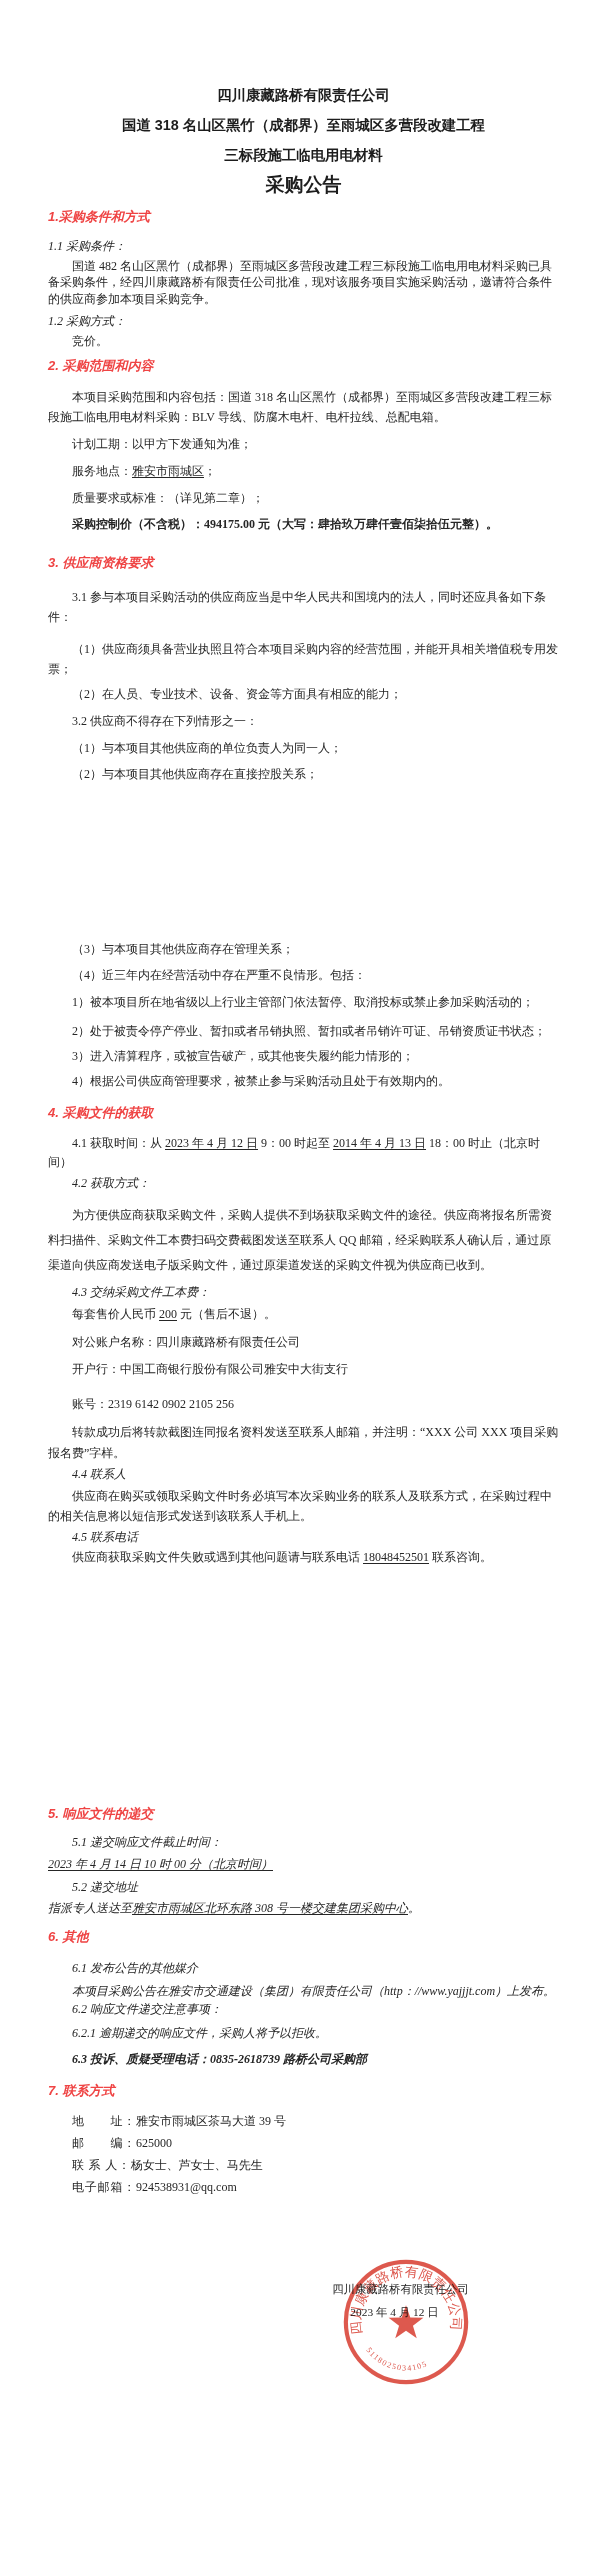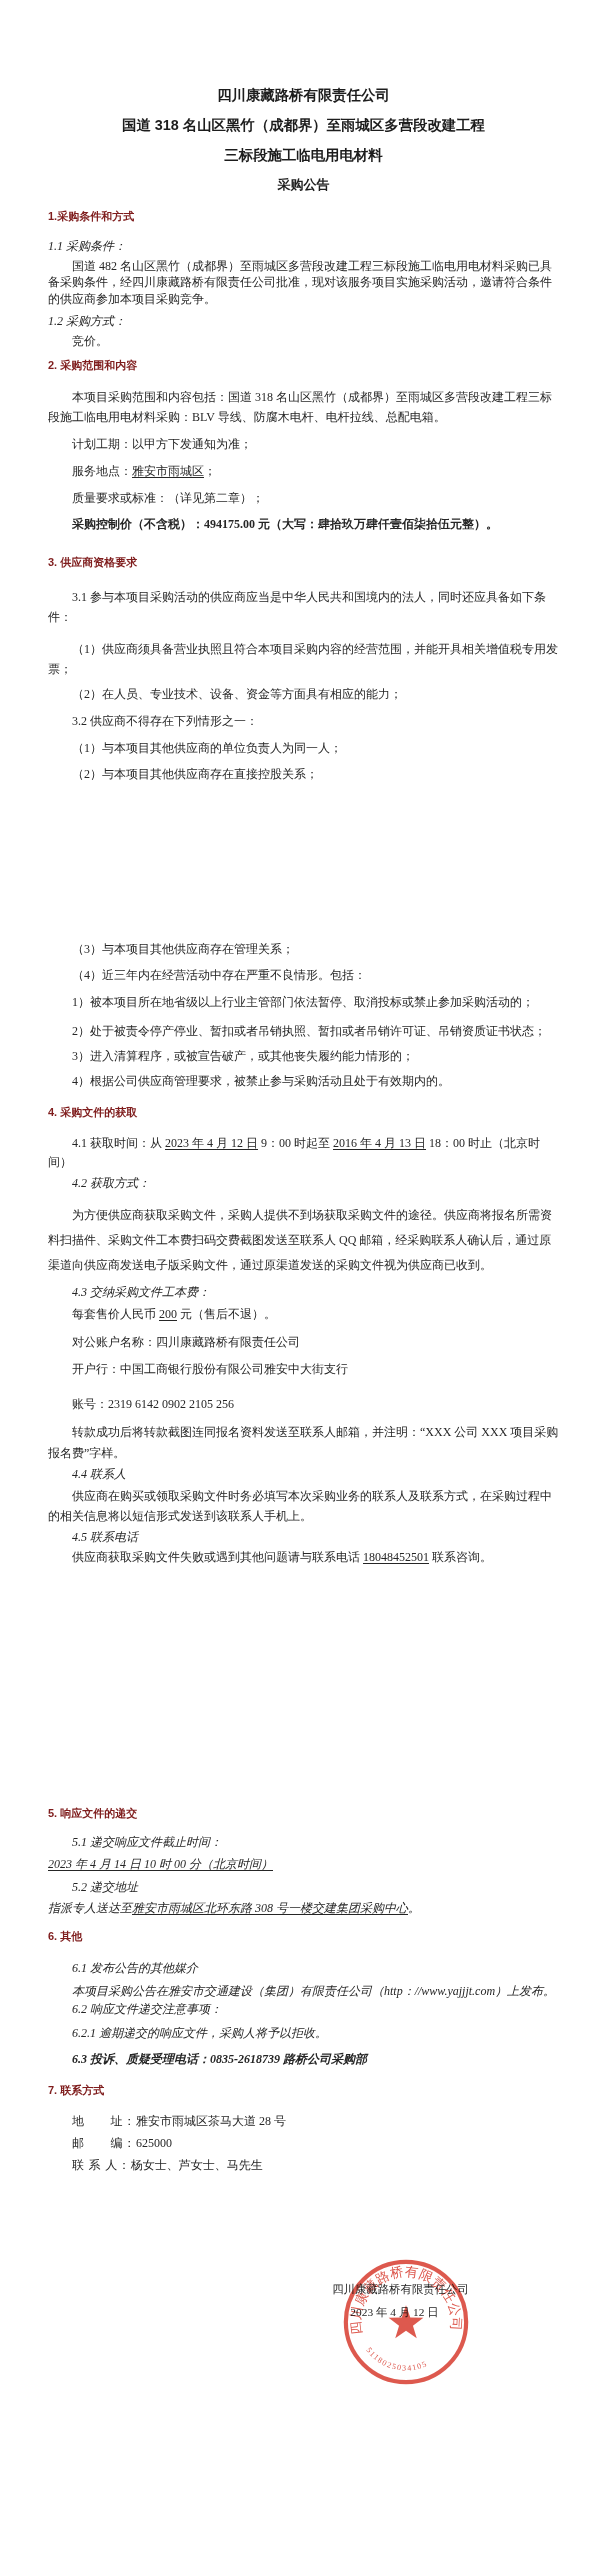--- a/index.html
+++ b/index.html
@@ -13,24 +13,24 @@
     color:#262626;
     overflow:hidden;
   }
   .group { position:absolute; left:0; right:0; padding:0 48px; }
   .gA { top:80px; }
   .gB { top:941px; }
   .gC { top:1802px; }
 
   .t  { font-family:"Liberation Sans", sans-serif; font-weight:bold; font-size:14.4px;
         line-height:30px; text-align:center; color:#1d1d1d; }
-  .t4 { font-size:13px; }
+  .t4 { font-size:19px; }
 
-  .h  { font-family:"Liberation Sans", sans-serif; font-weight:bold; font-size:11px;
-        line-height:23px; color:#7f1d1d; }
+  .h  { font-family:"Liberation Sans", sans-serif; font-weight:bold; font-size:13px;
+        line-height:23px; color:#ef4444;font-style:italic; }
 
   .ln   { line-height:16.7px; }
   .lh24 { line-height:18px;font-style:italic; }
   .lh25 { line-height:19px; }
   .lh26 { line-height:20px; }
   .lh28 { line-height:21px; }
   .lh33 { line-height:25px; }
 
   .p     { text-indent:24px; }   
   .flush { text-indent:0; }
@@ -84,21 +84,21 @@
 
   <div class="group gB">
     <div class="ln p">（3）与本项目其他供应商存在管理关系；</div>
     <div class="ln p" style="margin-top:9px">（4）近三年内在经营活动中存在严重不良情形。包括：</div>
     <div class="lh26 p" style="margin-top:9px">1）被本项目所在地省级以上行业主管部门依法暂停、取消投标或禁止参加采购活动的；</div>
     <div class="lh26 p" style="margin-top:8.3px">2）处于被责令停产停业、暂扣或者吊销执照、暂扣或者吊销许可证、吊销资质证书状态；</div>
     <div class="ln p" style="margin-top:6.8px">3）进入清算程序，或被宣告破产，或其他丧失履约能力情形的；</div>
     <div class="ln p" style="margin-top:9px">4）根据公司供应商管理要求，被禁止参与采购活动且处于有效期内的。</div>
 
     <div class="h" style="margin-top:10.6px">4. 采购文件的获取</div>
-    <div class="lh25 p" style="margin-top:10px"><span>4.1 获取时间：从 </span><span class="u">2023 年 4 月 12 日</span><span> 9：00 时起至 </span><span class="u">2016 年 4 月 13 日</span><span> 18：00 时止（北京时间）</span></div>
+    <div class="lh25 p" style="margin-top:10px"><span>4.1 获取时间：从 </span><span class="u">2023 年 4 月 12 日</span><span> 9：00 时起至 </span><span class="u">2014 年 4 月 13 日</span><span> 18：00 时止（北京时间）</span></div>
     <div class="ln lh24 p" style="margin-top:2.3px">4.2 获取方式：</div>
     <div class="lh33 p" style="margin-top:11.4px">为方便供应商获取采购文件，采购人提供不到场获取采购文件的途径。供应商将报名所需资料扫描件、采购文件工本费扫码交费截图发送至联系人 QQ 邮箱，经采购联系人确认后，通过原渠道向供应商发送电子版采购文件，通过原渠道发送的采购文件视为供应商已收到。</div>
     <div class="ln lh24 p" style="margin-top:4.6px">4.3 交纳采购文件工本费：</div>
     <div class="ln p" style="margin-top:5.3px"><span>每套售价人民币 </span><span class="u">200</span><span> 元（售后不退）。</span></div>
     <div class="ln p" style="margin-top:11.4px">对公账户名称：四川康藏路桥有限责任公司</div>
     <div class="ln p" style="margin-top:10px">开户行：中国工商银行股份有限公司雅安中大街支行</div>
     <div class="ln p" style="margin-top:18px">账号：2319 6142 0902 2105 256</div>
     <div class="lh28 p" style="margin-top:10px">转款成功后将转款截图连同报名资料发送至联系人邮箱，并注明：“XXX 公司 XXX 项目采购报名费”字样。</div>
     <div class="ln lh24 p" style="margin-top:0.8px">4.4 联系人</div>
     <div class="lh26 p" style="margin-top:3px">供应商在购买或领取采购文件时务必填写本次采购业务的联系人及联系方式，在采购过程中的相关信息将以短信形式发送到该联系人手机上。</div>
@@ -115,23 +115,24 @@
 
     <div class="h" style="margin-top:7.6px">6. 其他</div>
     <div class="ln lh24 p" style="margin-top:11.4px">6.1 发布公告的其他媒介</div>
     <div class="lh24 p" style="margin-top:4.6px">本项目采购公告在雅安市交通建设（集团）有限责任公司（http：//www.yajjjt.com）上发布。</div>
     <div class="ln lh24 p">6.2 响应文件递交注意事项：</div>
     <div class="ln lh24 p" style="margin-top:6px">6.2.1 逾期递交的响应文件，采购人将予以拒收。</div>
     <div class="ln lh24 p b" style="margin-top:7.6px">6.3 投诉、质疑受理电话：0835-2618739 路桥公司采购部</div>
 
     <div class="h" style="margin-top:11.4px">7. 联系方式</div>
     <div style="margin-top:10.6px">
-      <div class="contact-row"><span class="lbl">地　　址：</span><span>雅安市雨城区茶马大道 28 号</span></div>
+      <div class="contact-row"><span class="lbl">地　　址：</span><span>雅安市雨城区茶马大道 39 号</span></div>
       <div class="contact-row"><span class="lbl">邮　　编：</span><span>625000</span></div>
       <div class="contact-row"><span class="lbl">联 系 人：</span><span>杨女士、芦女士、马先生</span></div>
+      <div class="contact-row"><span class="lbl">电子邮箱：</span><span>924538931@qq.com</span></div>
     </div>
   </div>
 
   <div class="sig-line sig-company">四川康藏路桥有限责任公司</div>
   <div class="sig-line sig-date">2023 年 4 月 12 日</div>
 
   <svg class="stamp" width="134" height="134" viewBox="0 0 176 176" xmlns="http://www.w3.org/2000/svg" style="font-size:16px">
     <defs>
       <path id="arcTop" d="M 30.1 103.5 A 60 60 0 1 1 145.9 103.5" fill="none"></path>
       <path id="arcBottom" d="M 35.6 124.7 A 64 64 0 0 0 140.4 124.7" fill="none"></path>

